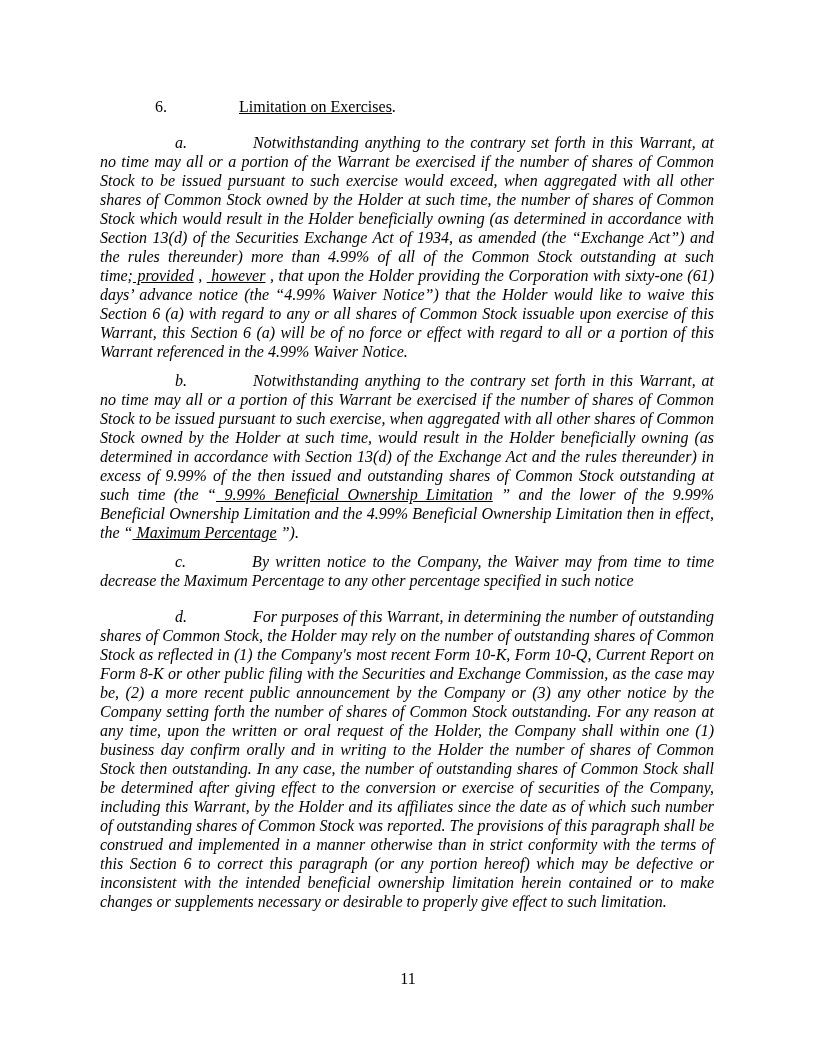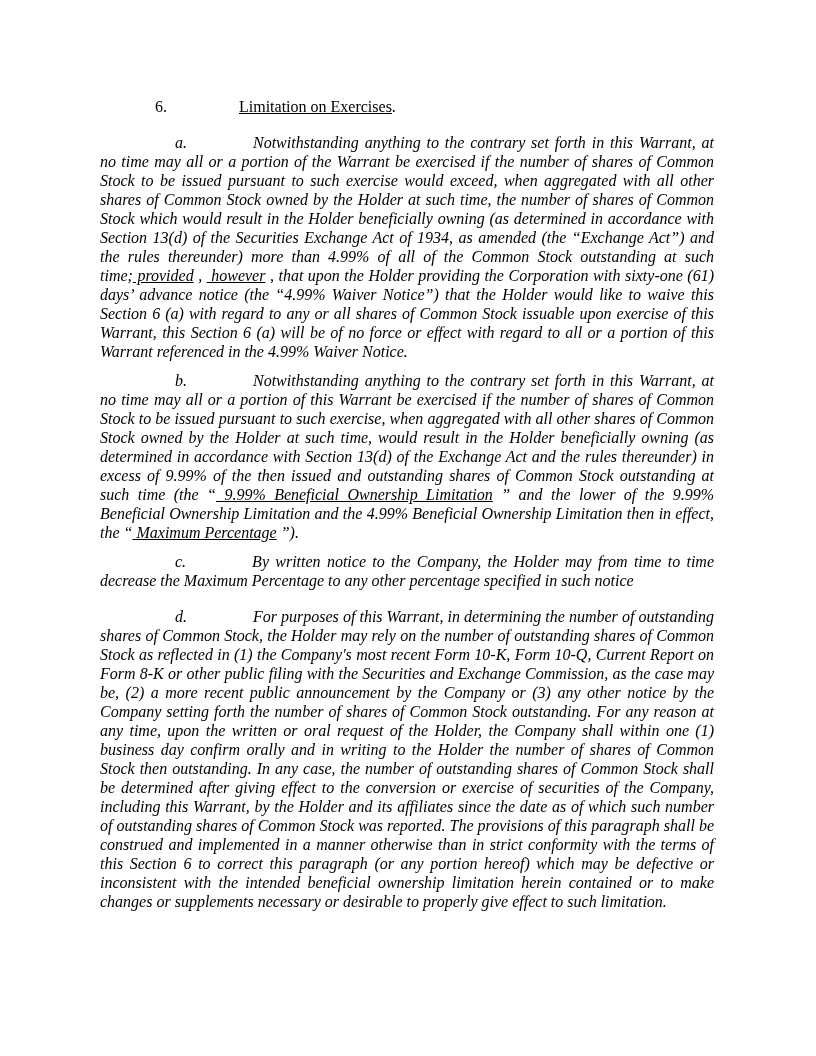--- a/index.html
+++ b/index.html
@@ -57,18 +57,19 @@
 
 <div class="page">
 
   <div class="heading">
     <span class="sp sp-h1"></span><span>6.</span><span class="sp sp-h2"></span><span class="u">Limitation on Exercises</span><span>.</span>
   </div>
 
   <div id="body-container">
       <p class="para"><span class="sp sp-p1"></span><span>a.</span><span class="sp sp-p2"></span><span>Notwithstanding anything to the contrary set forth in this Warrant, at no time may all or a portion of the Warrant be exercised if the number of shares of Common Stock to be issued pursuant to such exercise would exceed, when aggregated with all other shares of Common Stock owned by the Holder at such time, the number of shares of Common Stock which would result in the Holder beneficially owning (as determined in accordance with Section 13(d) of the Securities Exchange Act of 1934, as amended (the “Exchange Act”) and the rules thereunder) more than 4.99% of all of the Common Stock outstanding at such time;</span><span class="u">&nbsp;provided</span><span> , </span><span class="u">&nbsp;however</span><span> , that upon the Holder providing the Corporation with sixty-one (61) days’ advance notice (the “4.99% Waiver Notice”) that the Holder would like to waive this Section 6 (a) with regard to any or all shares of Common Stock issuable upon exercise of this Warrant, this Section 6 (a) will be of no force or effect with regard to all or a portion of this Warrant referenced in the 4.99% Waiver Notice.</span></p>
       <p class="para"><span class="sp sp-p1"></span><span>b.</span><span class="sp sp-p2"></span><span>Notwithstanding anything to the contrary set forth in this Warrant, at no time may all or a portion of this Warrant be exercised if the number of shares of Common Stock to be issued pursuant to such exercise, when aggregated with all other shares of Common Stock owned by the Holder at such time, would result in the Holder beneficially owning (as determined in accordance with Section 13(d) of the Exchange Act and the rules thereunder) in excess of 9.99% of the then issued and outstanding shares of Common Stock outstanding at such time (the “</span><span class="u">&nbsp;9.99% Beneficial Ownership Limitation</span><span> ” and the lower of the 9.99% Beneficial Ownership Limitation and the 4.99% Beneficial Ownership Limitation then in effect, the “</span><span class="u">&nbsp;Maximum Percentage</span><span> ”).</span></p>
-      <p class="para"><span class="sp sp-p1"></span><span>c.</span><span class="sp sp-p2"></span><span>By written notice to the Company, the Holder may from time to time decrease the Maximum Percentage to any other percentage specified in such notice</span></p>
+      <p class="para"><span class="sp sp-p1"></span><span>c.</span><span class="sp sp-p2"></span><span>By written notice to the Company, the Waiver may from time to time decrease the Maximum Percentage to any other percentage specified in such notice</span></p>
       <p class="para"><span class="sp sp-p1"></span><span>d.</span><span class="sp sp-p2"></span><span>For purposes of this Warrant, in determining the number of outstanding shares of Common Stock, the Holder may rely on the number of outstanding shares of Common Stock as reflected in (1) the Company's most recent Form 10-K, Form 10-Q, Current Report on Form 8-K or other public filing with the Securities and Exchange Commission, as the case may be, (2) a more recent public announcement by the Company or (3) any other notice by the Company setting forth the number of shares of Common Stock outstanding. For any reason at any time, upon the written or oral request of the Holder, the Company shall within one (1) business day confirm orally and in writing to the Holder the number of shares of Common Stock then outstanding. In any case, the number of outstanding shares of Common Stock shall be determined after giving effect to the conversion or exercise of securities of the Company, including this Warrant, by the Holder and its affiliates since the date as of which such number of outstanding shares of Common Stock was reported. The provisions of this paragraph shall be construed and implemented in a manner otherwise than in strict conformity with the terms of this Section 6 to correct this paragraph (or any portion hereof) which may be defective or inconsistent with the intended beneficial ownership limitation herein contained or to make changes or supplements necessary or desirable to properly give effect to such limitation.</span></p>
     </div>
 
+  <div class="pagenum">11</div>
 
 </div>
 
 </body></html>

